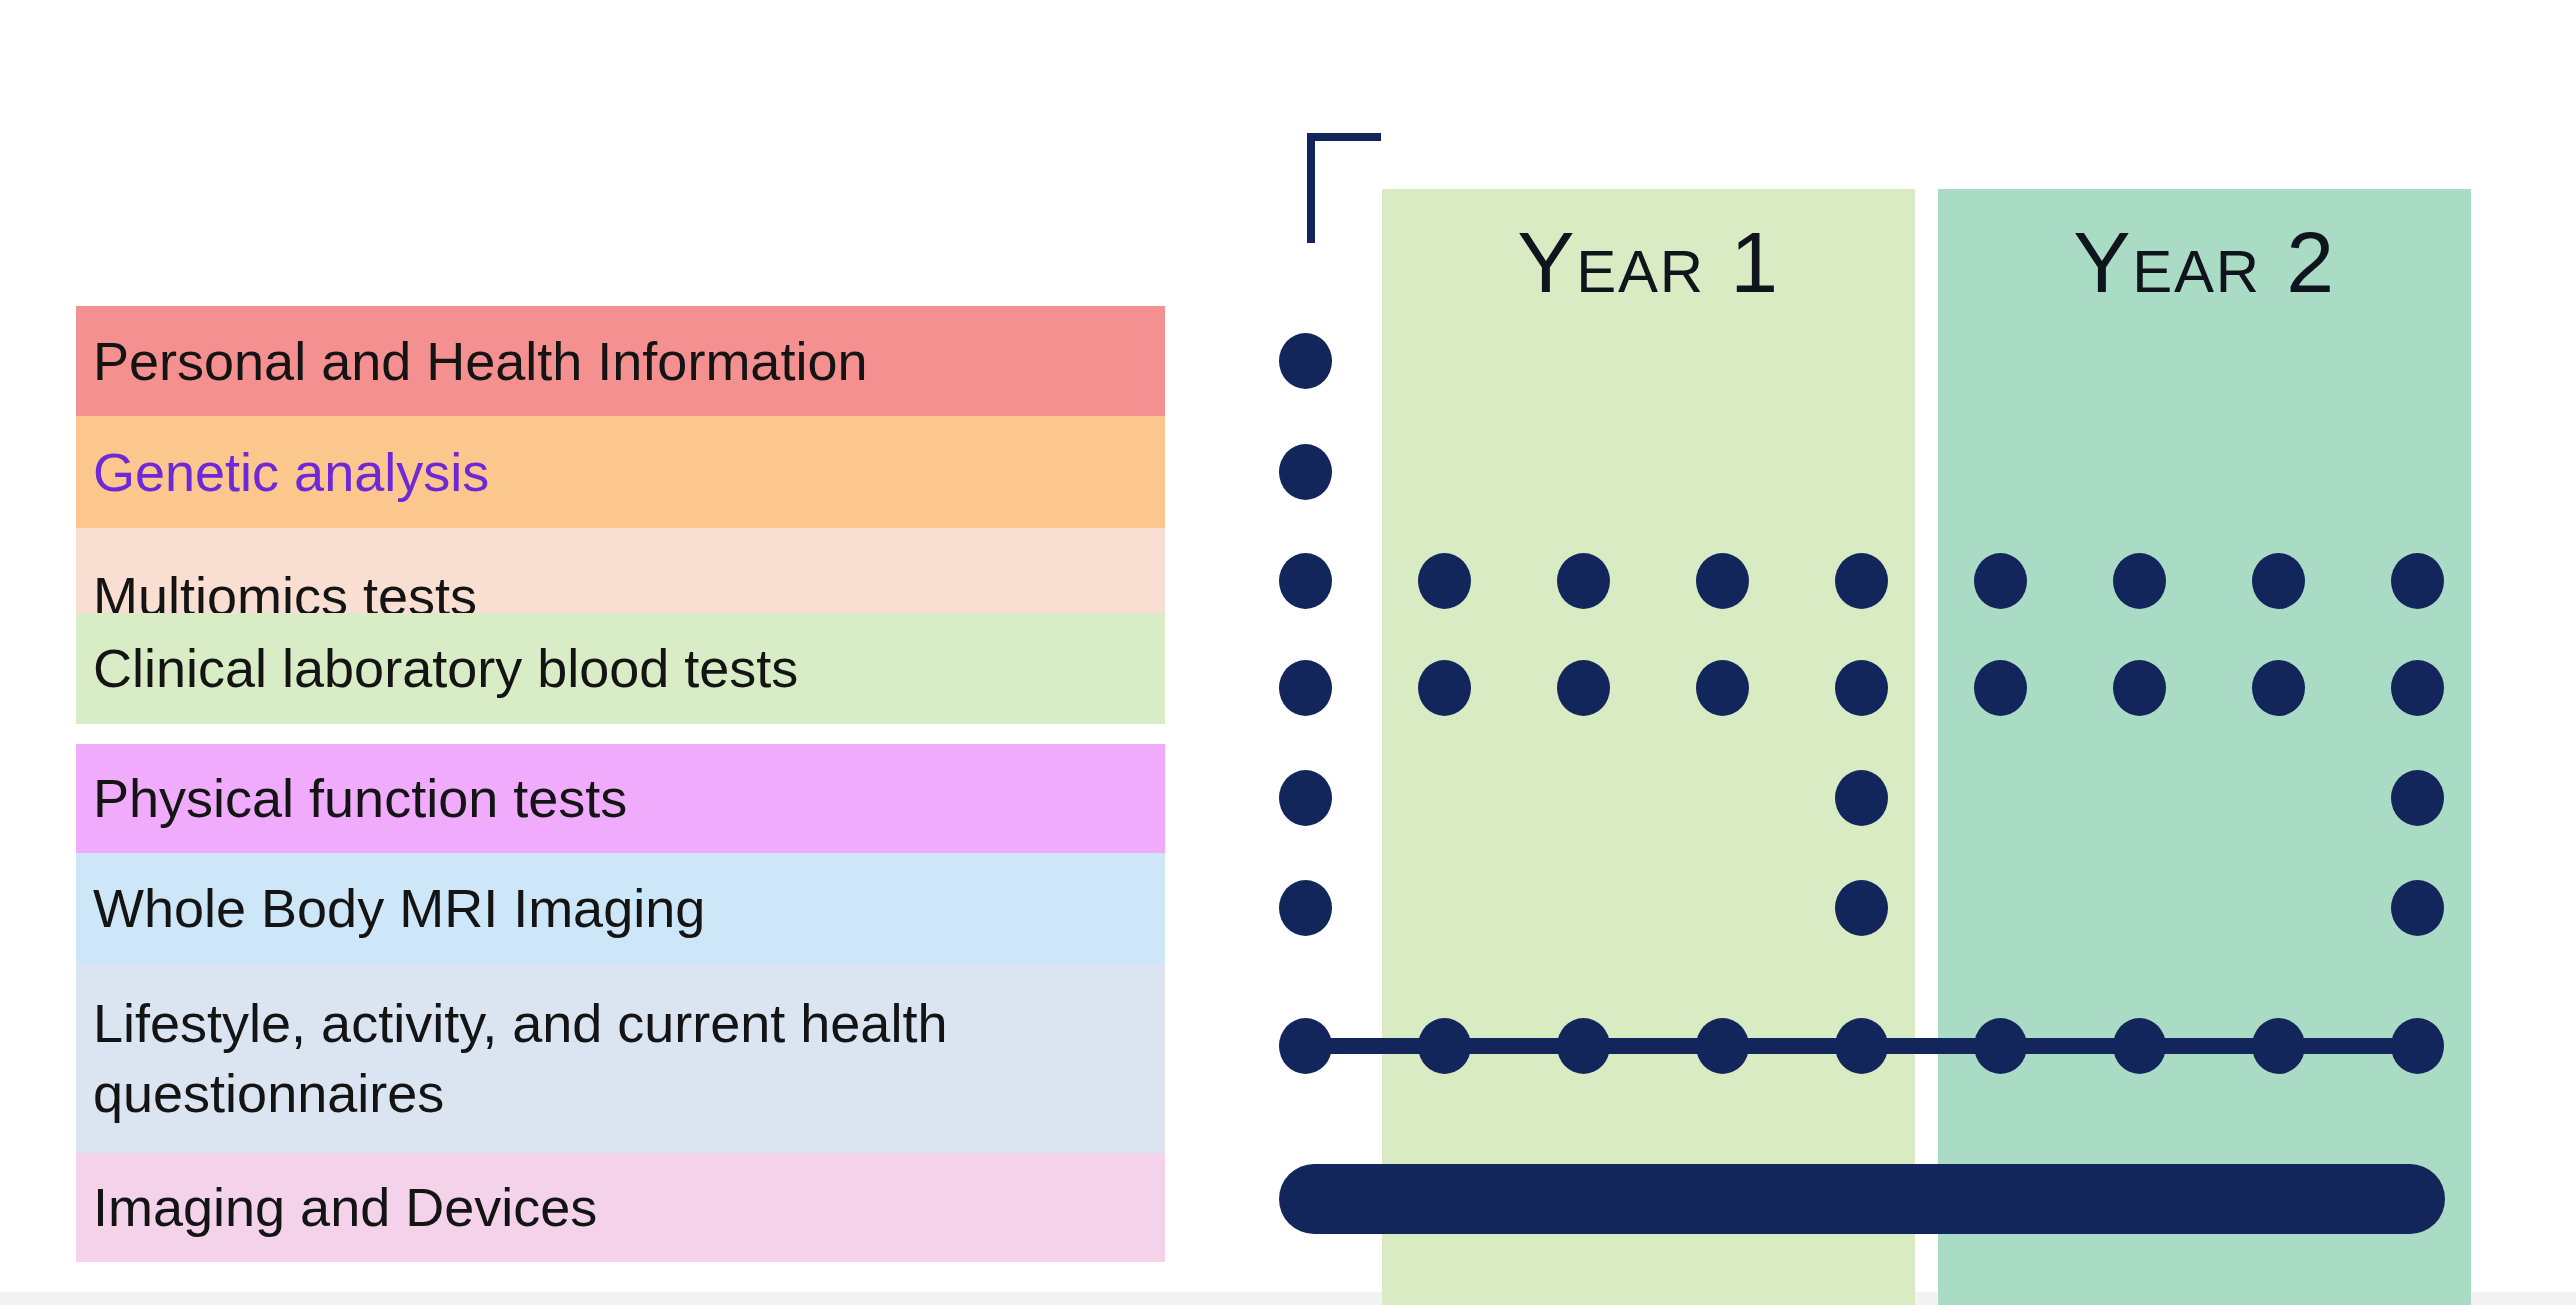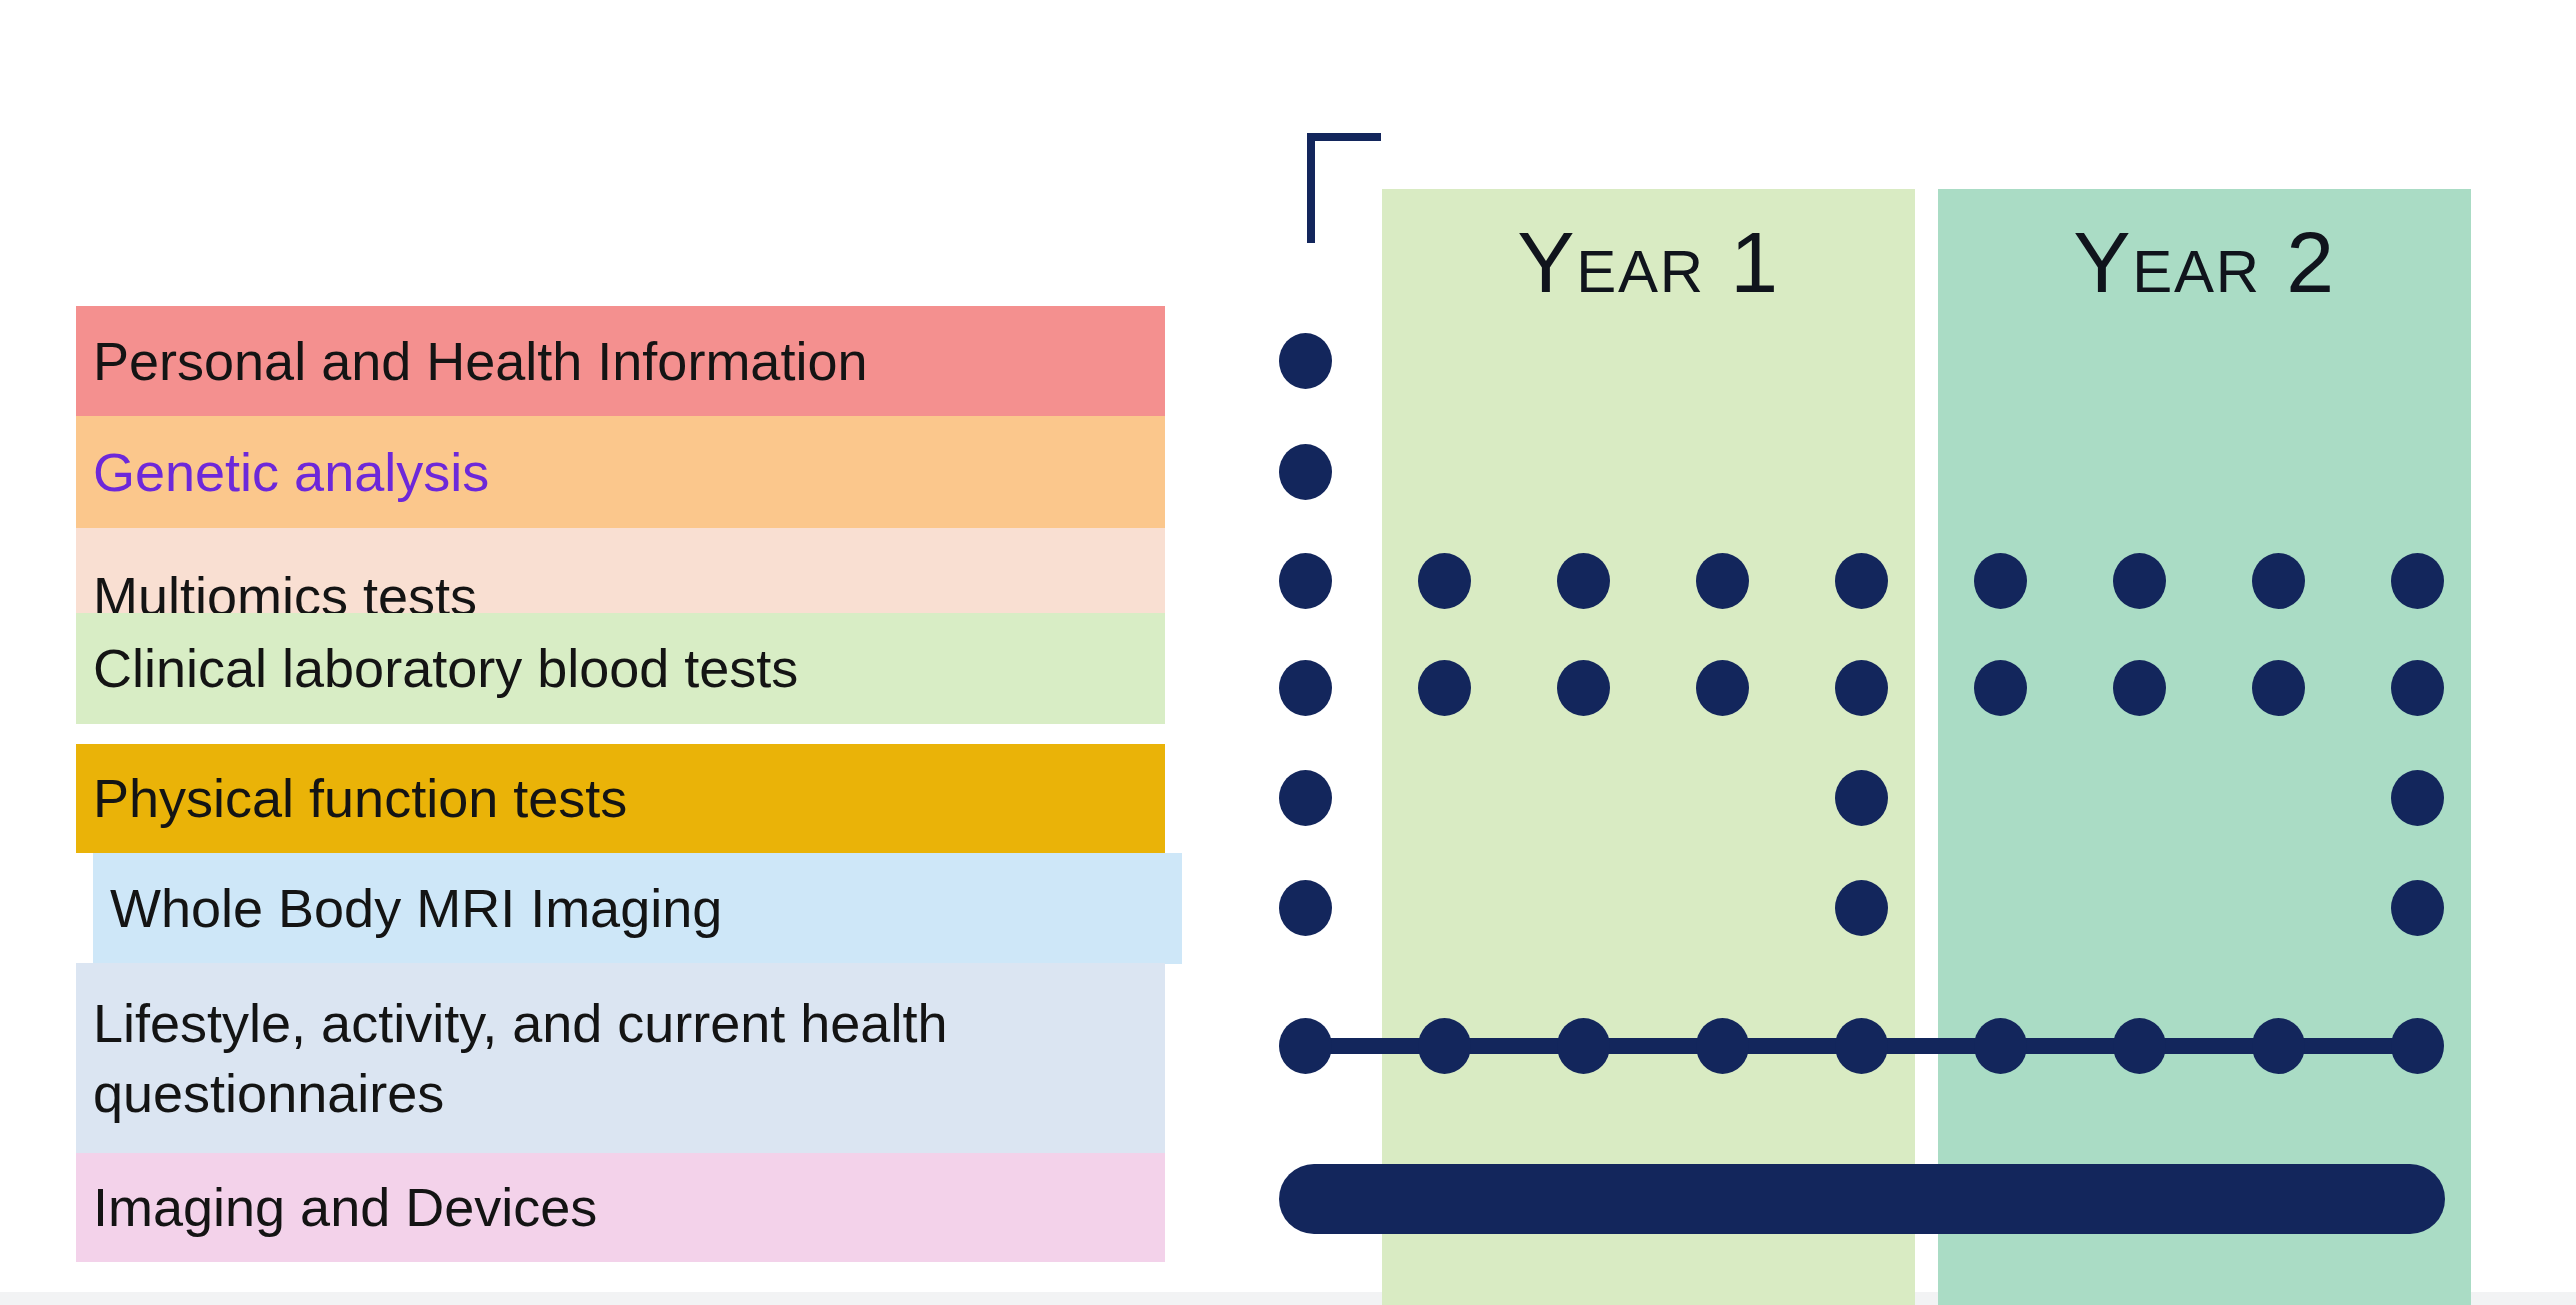--- a/index.html
+++ b/index.html
@@ -81,24 +81,24 @@
       </div>
       <div class="cat-row" style="top: 416px; height: 112px; background: rgb(251, 199, 140);">
         <span class="row-label" style="color: #6d28d9;">Genetic analysis</span>
       </div>
       <div class="cat-row" style="top: 528px; height: 136px; background: rgb(249, 223, 210);">
         <span class="row-label" style="color: rgb(20, 20, 20);">Multiomics tests</span>
       </div>
       <div class="cat-row" style="top: 613px; height: 111px; background: rgb(216, 237, 197);">
         <span class="row-label" style="color: rgb(20, 20, 20);">Clinical laboratory blood tests</span>
       </div>
-      <div class="cat-row" style="top: 744px; height: 109px; background: #eab308;">
+      <div class="cat-row" style="top: 744px; height: 109px; background: #f0abfc;">
         <span class="row-label" style="color: rgb(20, 20, 20);">Physical function tests</span>
       </div>
-      <div class="cat-row" style="top: 853px; height: 111px; background: rgb(206, 231, 248); margin-left: 17px;">
+      <div class="cat-row" style="top: 853px; height: 111px; background: rgb(206, 231, 248);">
         <span class="row-label" style="color: rgb(20, 20, 20);">Whole Body MRI Imaging</span>
       </div>
       <div class="cat-row" style="top: 963px; height: 190px; background: rgb(219, 229, 242);">
         <span class="row-label" style="color: rgb(20, 20, 20);">Lifestyle, activity, and current health
 questionnaires</span>
       </div>
       <div class="cat-row" style="top: 1153px; height: 109px; background: rgb(243, 210, 234);">
         <span class="row-label" style="color: rgb(20, 20, 20);">Imaging and Devices</span>
       </div>
     </div>

